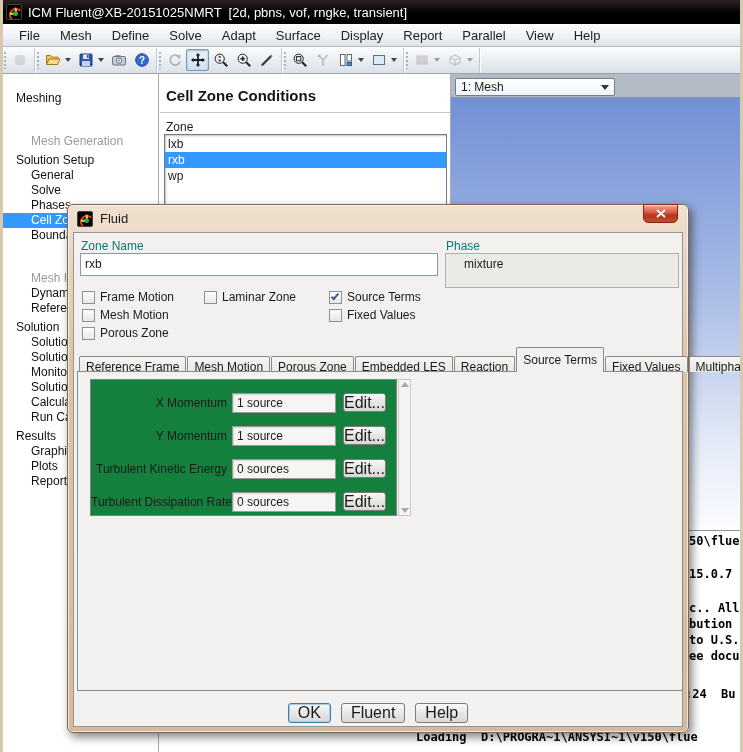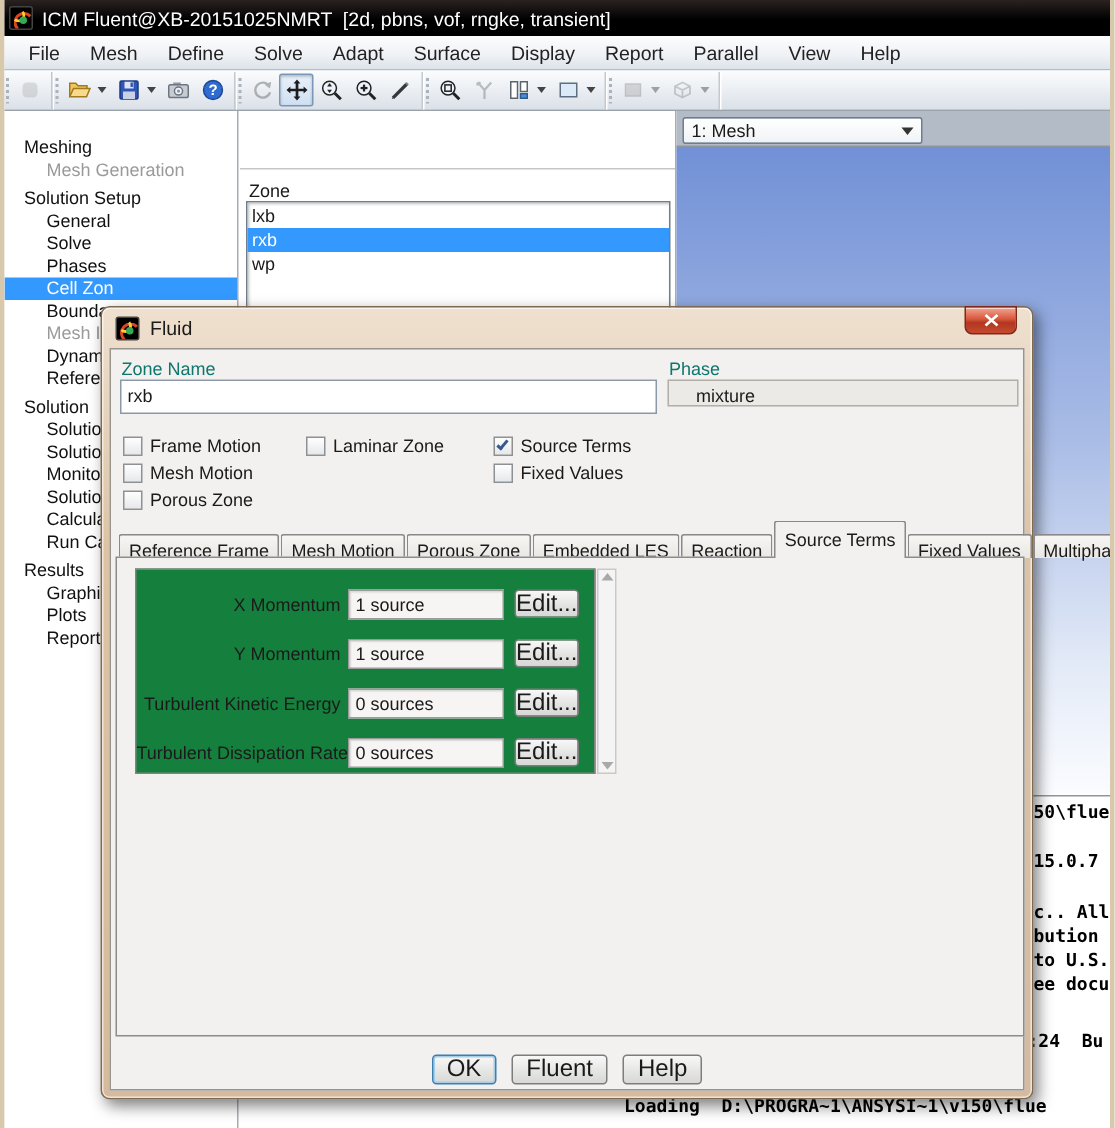--- a/index.html
+++ b/index.html
@@ -34,21 +34,21 @@
   .tbtn.dis svg { opacity:.42; filter:grayscale(1); }
   .dd { width:0;height:0;border-left:3.5px solid transparent;border-right:3.5px solid transparent;border-top:4px solid #444; margin:0 3px 0 1px;}
   .dd.dis { border-top-color:#9aa0a6; }
 
   
   .sidebar { position:absolute; left:0; top:74px; width:156px; bottom:0; background:#fff; border-right:1px solid #a8adb3; z-index:2; }
   .tree { padding-top:13px; }
   .tree div { height:15px; line-height:15px; white-space:nowrap; }
   .tree .hd   { padding-left:13px; color:#111; margin-top:4px;}
   .tree .it   { padding-left:28px; color:#111; }
-  .tree .dis  { padding-left:28px; color:#9a9a9a; }
+  .tree .dis  { padding-left:28px; color:#9a9a9a;margin-top:28px; }
   .tree .sel  { padding-left:28px; color:#fff; background:#3399ff; }
 
   
   .taskpane { position:absolute; left:157px; top:74px; width:291px; bottom:0; background:#fff; border-right:1px solid #a8adb3; z-index:1;}
   .task-title { position:absolute; left:6px; top:13px; font-size:15px; font-weight:bold; color:#14141e; }
   .task-rule { position:absolute; left:0; right:0; top:38px; border-top:1px solid #c6c6c6; }
   .zone-label { position:absolute; left:6px; top:46px; }
   .zonelist { position:absolute; left:4px; top:60px; width:283px; height:120px; background:#fff;
               border:1px solid #6f7d8c; box-shadow:inset 1px 1px 2px rgba(0,0,0,.25); padding-top:1px; }
   .zonelist div { height:16px; line-height:16px; padding-left:3px; }
@@ -277,20 +277,21 @@
     <div class="it">Calcula</div>
     <div class="it">Run Ca</div>
     <div class="hd">Results</div>
     <div class="it">Graphic</div>
     <div class="it">Plots</div>
     <div class="it">Reports</div>
   </div>
 </div>
 
 <div class="taskpane">
+  <div class="task-title">Cell Zone Conditions</div>
   <div class="task-rule"></div>
   <div class="zone-label">Zone</div>
   <div class="zonelist">
     <div>lxb</div>
     <div class="sel">rxb</div>
     <div>wp</div>
   </div>
 </div>
 
 <div class="gfx-strip">
@@ -324,21 +325,21 @@
   <div class="dlg-close">
     <svg width="10" height="9">
         <path d="M1 1 L9 8 M9 1 L1 8" stroke="#fff" stroke-width="1.8"></path>
       </svg>
   </div>
 
   <div class="dlg-body">
     <span class="lbl" style="left:7px; top:6px;">Zone Name</span>
     <div class="tb" style="left:6px; top:20px; width:358px; height:23px;">rxb</div>
     <span class="lbl" style="left:372px; top:6px;">Phase</span>
-    <div class="tb ro" style="left:371px; top:20px; width:234px; height:18px;padding-left:18px;">mixture</div>
+    <div class="tb ro" style="left:371px; top:20px; width:234px; height:35px;padding-left:18px;">mixture</div>
 
     <div class="cbrow" style="left:8px; top:57px;">
       <span class="cb"></span>
       <span>Frame Motion</span>
     </div>
     <div class="cbrow" style="left:130px; top:57px;">
       <span class="cb"></span>
       <span>Laminar Zone</span>
     </div>
     <div class="cbrow" style="left:255px; top:57px;">

